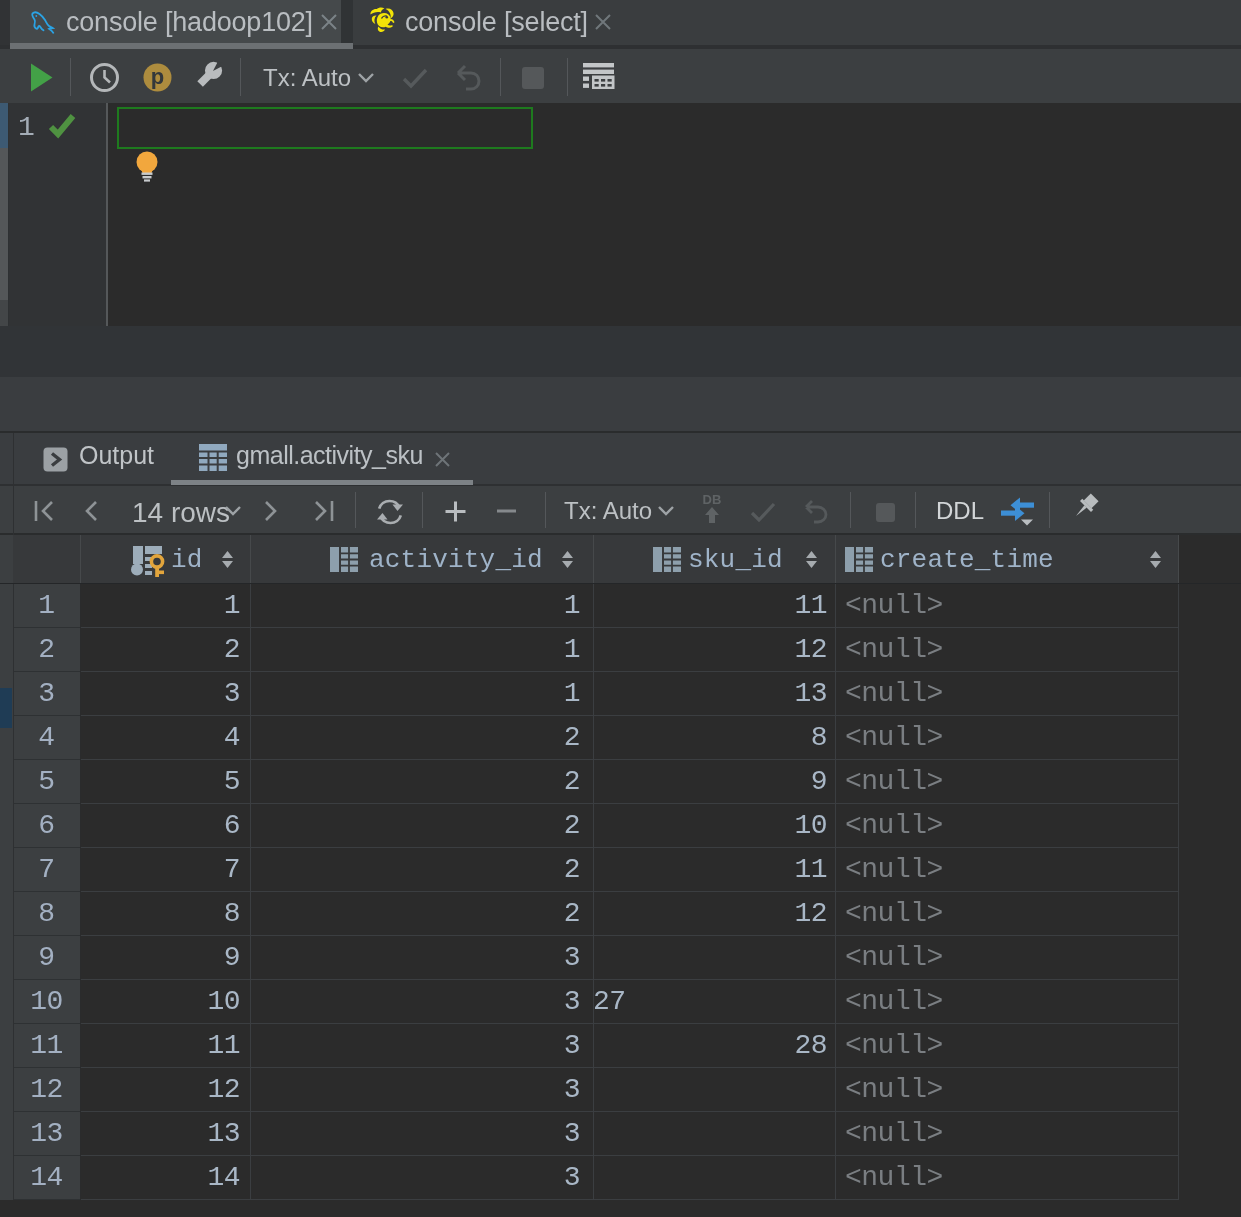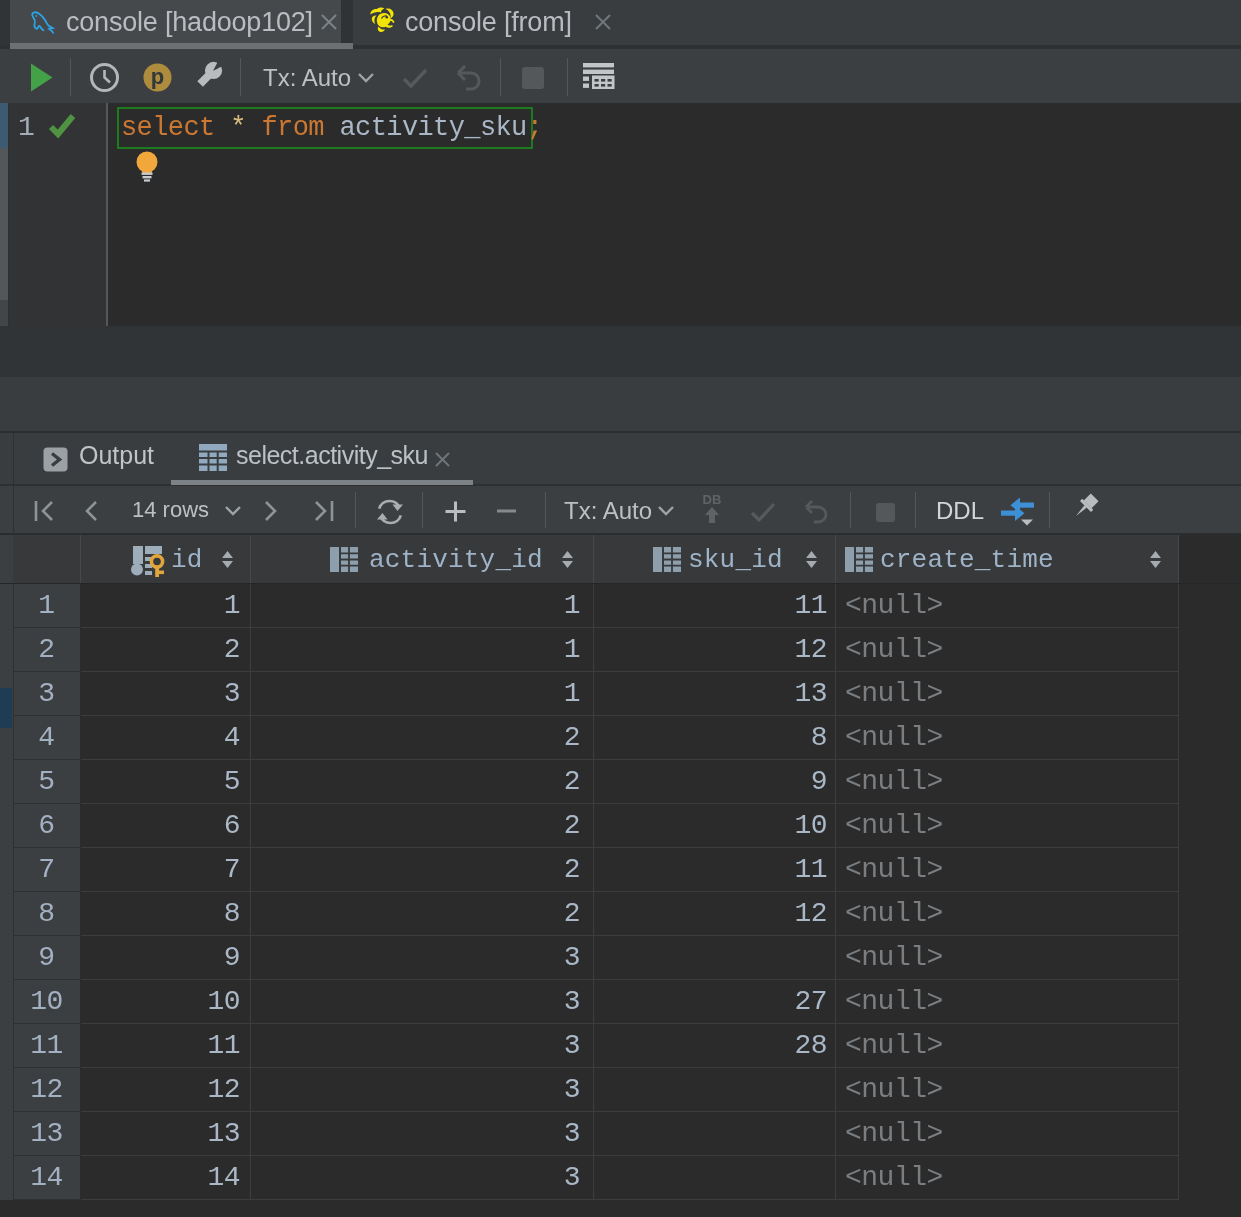--- a/index.html
+++ b/index.html
@@ -30,21 +30,21 @@
 <svg class="abs" style="left:367px;top:5px;" width="32" height="32" viewBox="0 0 32 32">
 <path d="M3.5 9.5 C3 6 6.5 3.5 10 4 C11.5 2.5 15 2 17.5 3.5 C15 4.5 14 6 13.8 7.5 C10.5 6.5 6 7.5 3.5 9.5 Z" fill="#f2e307"></path>
 <path d="M18.5 4 C22 2.5 26 4.5 26.5 8 C27 10.5 25.5 12.5 23.5 13.5 C24.3 10 23 6 18.5 4 Z" fill="#f2e307"></path>
 <path d="M13 9 C17.5 6.5 22.5 8.5 23.5 12.5 C24.2 15.3 23 18 20.5 19.5 C21.5 20.5 23 20.7 24.8 20.2 C25.8 20 26.2 21 25.3 21.8 C23.5 23.3 20.5 23 18.8 21.7 C14.8 23.3 10.8 21.3 10 17.5 C9.3 14.2 10.5 10.8 13 9 Z" fill="#f2e307"></path>
 <path d="M9.5 10.5 C7.2 12.5 6.8 16.3 8.3 19 C6 18.3 4.5 16 4.8 13.6 C5.1 11.3 7.2 10.2 9.5 10.5 Z" fill="#f2e307"></path>
 <path d="M11.5 21.5 C12.8 23.8 15.5 25 18 24.5 C17.2 26.6 14.3 27.6 12.3 26.4 C10.5 25.3 10.3 23 11.5 21.5 Z" fill="#f2e307"></path>
 <circle cx="19.8" cy="12.3" r="1.3" fill="#3a3d3f"></circle>
 <path d="M14.5 13.5 C15.5 11.5 18 10.5 20 11.2" fill="none" stroke="#3a3d3f" stroke-width="1.3"></path>
 <path d="M22.8 15.2 C24.3 14.8 26 15.5 26.5 17" fill="none" stroke="#f2e307" stroke-width="1.8" stroke-linecap="round"></path>
 </svg>
-<div class="abs" style="left:405px;top:7px;font-size:27px;letter-spacing:-0.2px;color:#b9bdc1;">console [from]</div>
+<div class="abs" style="left:405px;top:7px;font-size:27px;letter-spacing:-0.2px;color:#b9bdc1;">console [select]</div>
 <svg class="abs" style="left:593px;top:12px;" width="20" height="20" viewBox="0 0 20 20">
 <path d="M3 3 L17 17 M17 3 L3 17" stroke="#70777b" stroke-width="2"></path>
     </svg>
 <div class="abs" style="left:0;top:49px;width:1241px;height:54px;background:#3c3f41;"></div>
 <svg class="abs" style="left:30px;top:63px;" width="24" height="29" viewBox="0 0 24 29">
 <path d="M1 0.5 L1 28.5 L22.5 14.5 Z" fill="#43a147"></path>
     </svg>
 <div class="sep" style="left:70px;top:58px;height:38px;"></div>
 <svg class="abs" style="left:89px;top:62px;" width="31" height="31" viewBox="0 0 31 31">
 <circle cx="15.5" cy="15.5" r="13" fill="none" stroke="#b4b7b9" stroke-width="3"></circle>
@@ -96,21 +96,20 @@
 <div class="abs" style="left:0;top:103px;width:8px;height:45px;background:#3d5a73;"></div>
 <div class="abs" style="left:0;top:148px;width:8px;height:152px;background:#545759;"></div>
 <div class="abs" style="left:0;top:300px;width:8px;height:26px;background:#434648;"></div>
 <div class="abs" style="left:8px;top:103px;width:1px;height:223px;background:#2e3133;"></div>
 <div class="abs" style="left:106px;top:103px;width:2px;height:223px;background:#55585a;"></div>
 <div class="abs mono" style="left:18px;top:112px;font-size:28px;color:#a4adb7;">1</div>
 <svg class="abs" style="left:48px;top:112px;" width="28" height="28" viewBox="0 0 28 28">
 <path d="M3 15 L10 22 L25 4" fill="none" stroke="#4f9241" stroke-width="6"></path>
     </svg>
 <div class="abs" style="left:117px;top:107px;width:416px;height:42px;border:2px solid #1e7a1e;box-sizing:border-box;"></div>
-<div class="abs mono" style="left:121px;top:113px;font-size:27px;letter-spacing:-0.6px;white-space:pre;color:#a9b7c6;"><span style="color:#cc7832">select</span> <span style="color:#dcbe7c">*</span> <span style="color:#cc7832">from</span> activity_sku<span style="color:#cc7832">;</span></div>
 <svg class="abs" style="left:135px;top:150px;" width="26" height="32" viewBox="0 0 26 32">
 <circle cx="12" cy="12" r="10.5" fill="#f2a73d"></circle>
 <path d="M5 16 L19 16 L16.5 23 L7.5 23 Z" fill="#f2a73d"></path>
 <rect x="6.5" y="22.5" width="11" height="2.4" fill="#c8cbcd"></rect>
 <rect x="7.5" y="26" width="9" height="2.4" fill="#c8cbcd"></rect>
 <rect x="9" y="29.4" width="6" height="2.2" fill="#c8cbcd"></rect>
     </svg>
 <div class="abs" style="left:0;top:326px;width:1241px;height:51px;background:#313437;"></div>
 <div class="abs" style="left:0;top:377px;width:1241px;height:54px;background:#3a3d40;"></div>
 <div class="abs" style="left:0;top:431px;width:1241px;height:2px;background:#2a2c2d;"></div>
@@ -118,35 +117,35 @@
 <div class="abs" style="left:0;top:484px;width:1241px;height:2px;background:#2e3032;"></div>
 <svg class="abs" style="left:43px;top:447px;" width="25" height="25" viewBox="0 0 25 25">
 <rect x="0.5" y="0.5" width="24" height="24" rx="4" fill="#9ca1a5"></rect>
 <path d="M9 6.5 L16.5 12.5 L9 18.5" fill="none" stroke="#3a3d40" stroke-width="3.4"></path>
     </svg>
 <div class="abs" style="left:79px;top:441px;font-size:25px;color:#c0c4c7;">Output</div>
 <svg class="abs" style="left:198px;top:443px;" width="30" height="29" viewBox="0 0 30 29">
 <rect x="1" y="1" width="28" height="27" fill="#90a9bf"></rect>
 <path d="M1 8.5 L29 8.5 M1 15 L29 15 M1 21.5 L29 21.5 M10.5 8.5 L10.5 28 M19.7 8.5 L19.7 28" stroke="#3a3d40" stroke-width="2"></path>
     </svg>
-<div class="abs" style="left:236px;top:441px;font-size:25px;letter-spacing:-0.5px;color:#bcc1c5;">select.activity_sku</div>
+<div class="abs" style="left:236px;top:441px;font-size:25px;letter-spacing:-0.5px;color:#bcc1c5;">gmall.activity_sku</div>
 <svg class="abs" style="left:433px;top:450px;" width="19" height="19" viewBox="0 0 19 19">
 <path d="M3 3 L16 16 M16 3 L3 16" stroke="#6e7478" stroke-width="2"></path>
     </svg>
 <div class="abs" style="left:171px;top:480px;width:302px;height:5px;background:#7d8286;"></div>
 <div class="abs" style="left:0;top:486px;width:1241px;height:49px;background:#3c3f41;"></div>
 <div class="abs" style="left:0;top:533px;width:1241px;height:2px;background:#2a2c2d;"></div>
 <div class="abs" style="left:13px;top:433px;width:1px;height:767px;background:#2e3032;"></div>
 <svg class="abs" style="left:32px;top:500px;" width="26" height="22" viewBox="0 0 26 22">
 <path d="M4 1 L4 21 M20 2 L11 11 L20 20" fill="none" stroke="#8e9396" stroke-width="2.6"></path>
     </svg>
 <svg class="abs" style="left:82px;top:500px;" width="18" height="22" viewBox="0 0 18 22">
 <path d="M14 2 L5 11 L14 20" fill="none" stroke="#8e9396" stroke-width="2.6"></path>
     </svg>
-<div class="abs" style="left:132px;top:497px;font-size:22px;color:#bcc0c3;">14 rows</div>
+<div class="abs" style="left:132px;top:497px;font-size:28px;color:#bcc0c3;">14 rows</div>
 <svg class="abs" style="left:223px;top:504px;" width="20" height="14" viewBox="0 0 20 14">
 <path d="M3 3 L10 10 L17 3" fill="none" stroke="#9ea3a6" stroke-width="2.4"></path>
     </svg>
 <svg class="abs" style="left:262px;top:500px;" width="18" height="22" viewBox="0 0 18 22">
 <path d="M4 2 L13 11 L4 20" fill="none" stroke="#8e9396" stroke-width="2.6"></path>
     </svg>
 <svg class="abs" style="left:310px;top:500px;" width="26" height="22" viewBox="0 0 26 22">
 <path d="M6 2 L15 11 L6 20 M22 1 L22 21" fill="none" stroke="#8e9396" stroke-width="2.6"></path>
     </svg>
 <div class="sep" style="left:355px;top:492px;height:36px;"></div>
@@ -332,21 +331,21 @@
 <div class="abs mono" style="left:80px;top:942px;width:160px;text-align:right;font-size:28px;letter-spacing:-0.5px;color:#a9b7c6;">9</div>
 <div class="abs mono" style="left:250px;top:942px;width:330px;text-align:right;font-size:28px;letter-spacing:-0.5px;color:#a9b7c6;">3</div>
 <div class="abs mono" style="left:845px;top:942px;font-size:28px;letter-spacing:-0.5px;color:#7a7e82;">&lt;null&gt;</div>
 <div class="abs" style="left:14px;top:980px;width:66px;height:43px;background:#3c3f41;"></div>
 <div class="abs mono" style="left:13px;top:986px;width:67px;text-align:center;font-size:28px;letter-spacing:-0.5px;color:#a3b0c2;">10</div>
 <div class="abs" style="left:0;top:980px;width:13px;height:44px;background:#3c3f41;"></div>
 <div class="abs" style="left:14px;top:1023px;width:66px;height:1px;background:#2e3133;"></div>
 <div class="abs" style="left:80px;top:1023px;width:1099px;height:1px;background:#3b3e41;"></div>
 <div class="abs mono" style="left:80px;top:986px;width:160px;text-align:right;font-size:28px;letter-spacing:-0.5px;color:#a9b7c6;">10</div>
 <div class="abs mono" style="left:250px;top:986px;width:330px;text-align:right;font-size:28px;letter-spacing:-0.5px;color:#a9b7c6;">3</div>
-<div class="abs mono" style="left:593px;top:986px;width:234px;text-align:right;font-size:28px;letter-spacing:-0.5px;color:#a9b7c6;">27</div>
+<div class="abs mono" style="left:593px;top:986px;width:234px;text-align:left;font-size:28px;letter-spacing:-0.5px;color:#a9b7c6;">27</div>
 <div class="abs mono" style="left:845px;top:986px;font-size:28px;letter-spacing:-0.5px;color:#7a7e82;">&lt;null&gt;</div>
 <div class="abs" style="left:14px;top:1024px;width:66px;height:43px;background:#3c3f41;"></div>
 <div class="abs mono" style="left:13px;top:1030px;width:67px;text-align:center;font-size:28px;letter-spacing:-0.5px;color:#a3b0c2;">11</div>
 <div class="abs" style="left:0;top:1024px;width:13px;height:44px;background:#3c3f41;"></div>
 <div class="abs" style="left:14px;top:1067px;width:66px;height:1px;background:#2e3133;"></div>
 <div class="abs" style="left:80px;top:1067px;width:1099px;height:1px;background:#3b3e41;"></div>
 <div class="abs mono" style="left:80px;top:1030px;width:160px;text-align:right;font-size:28px;letter-spacing:-0.5px;color:#a9b7c6;">11</div>
 <div class="abs mono" style="left:250px;top:1030px;width:330px;text-align:right;font-size:28px;letter-spacing:-0.5px;color:#a9b7c6;">3</div>
 <div class="abs mono" style="left:593px;top:1030px;width:234px;text-align:right;font-size:28px;letter-spacing:-0.5px;color:#a9b7c6;">28</div>
 <div class="abs mono" style="left:845px;top:1030px;font-size:28px;letter-spacing:-0.5px;color:#7a7e82;">&lt;null&gt;</div>

